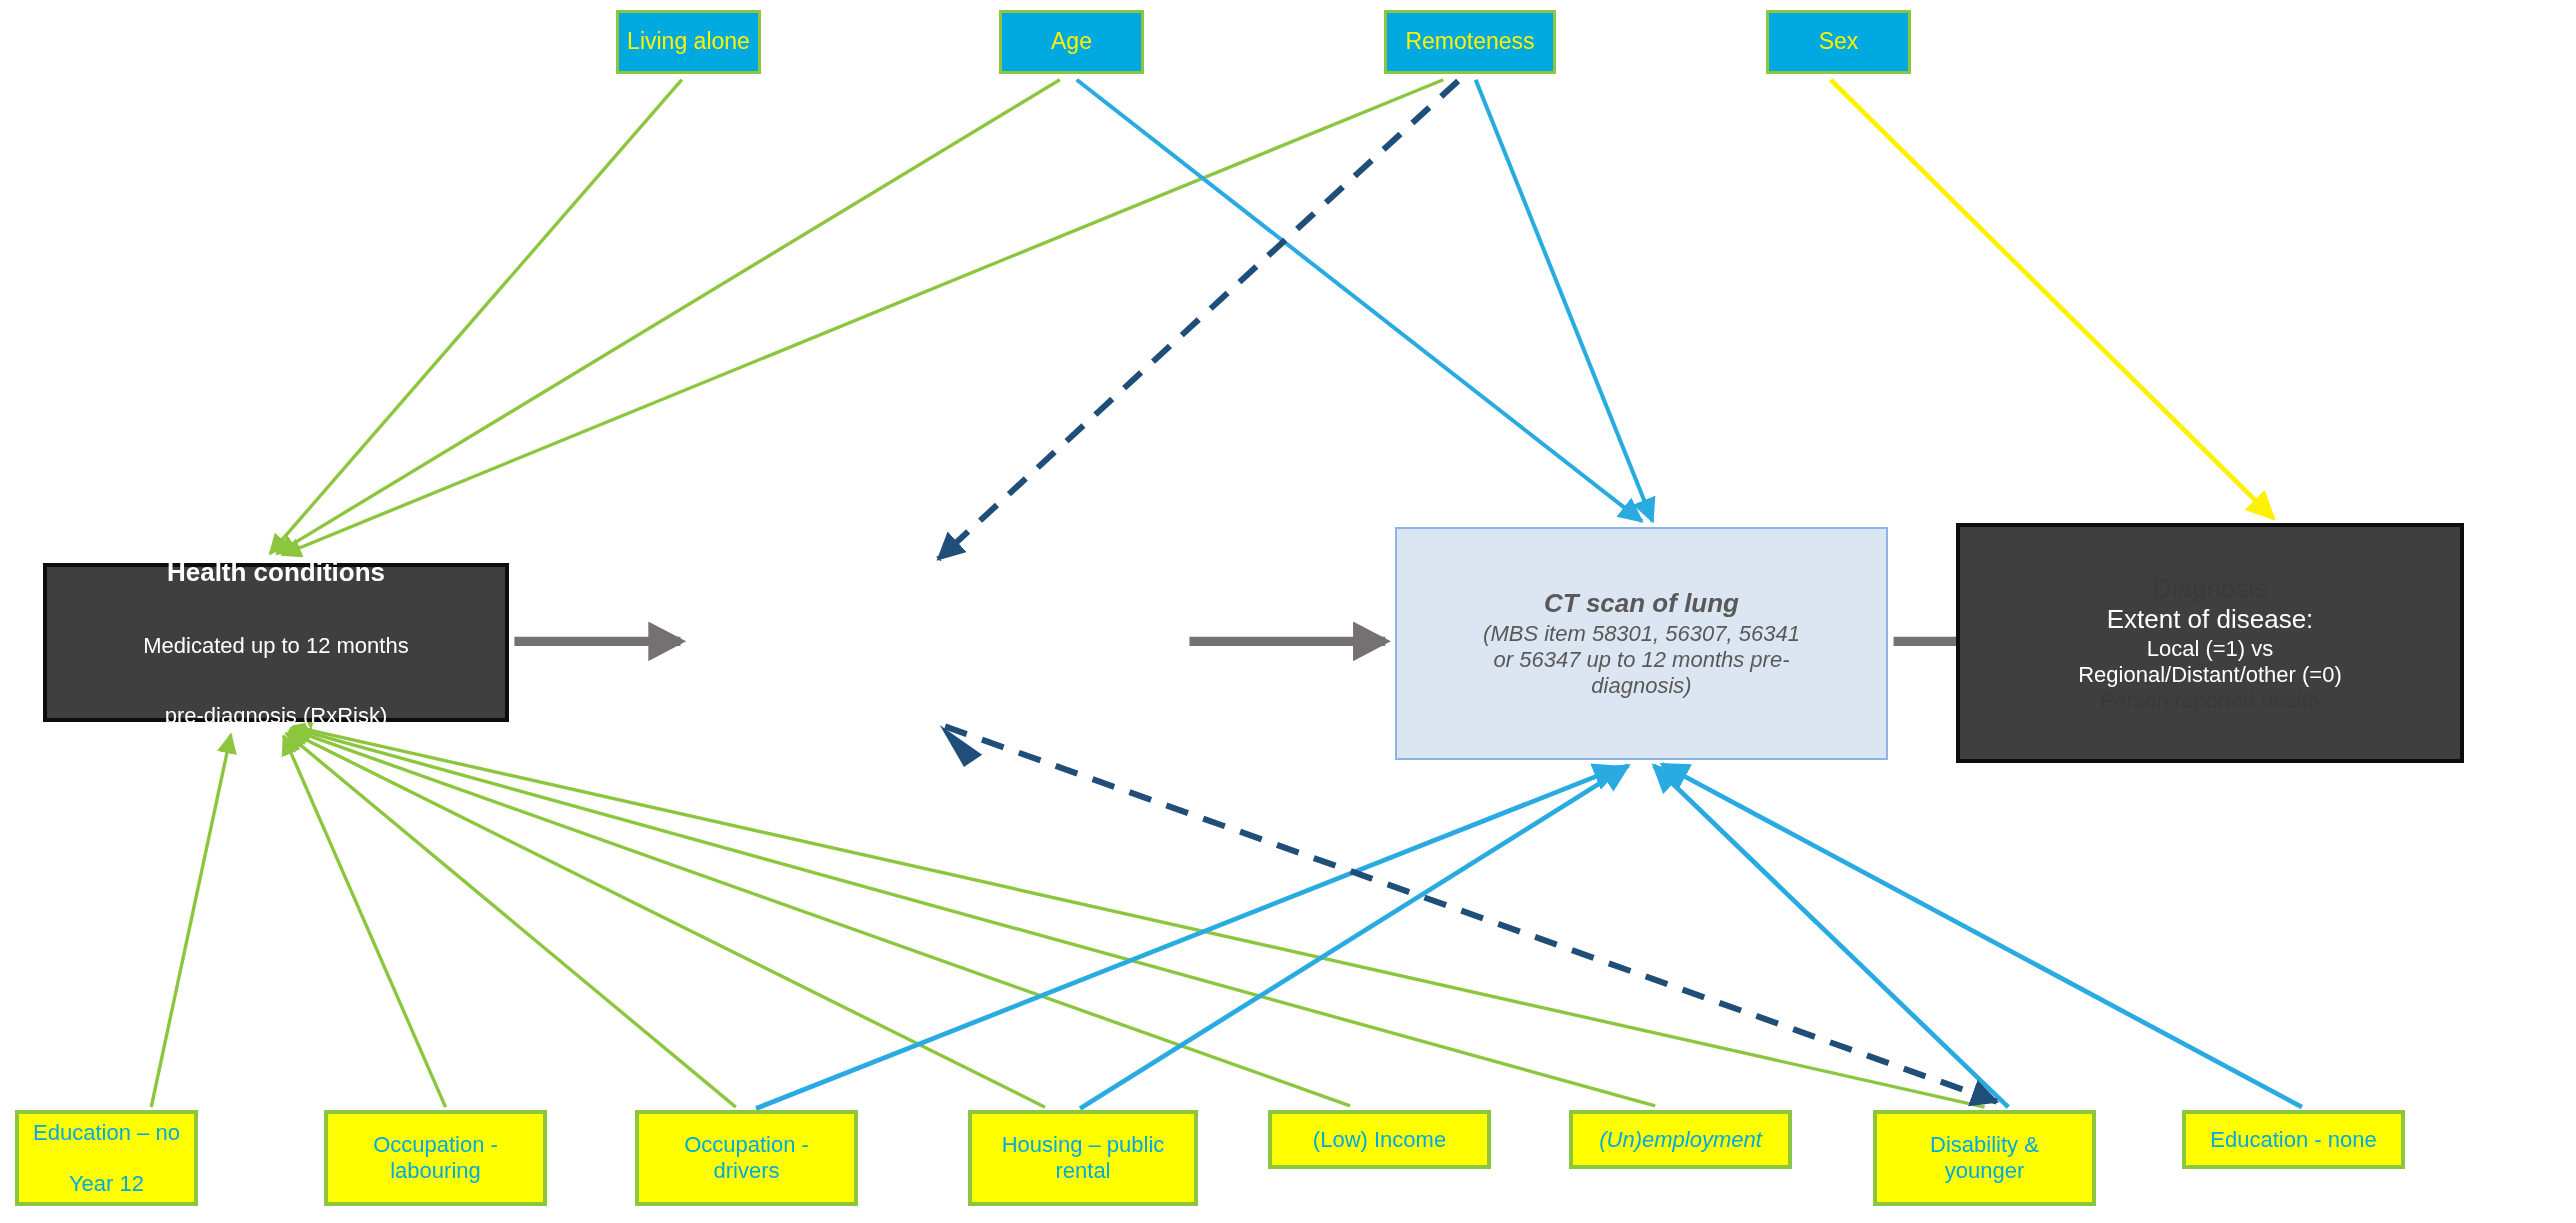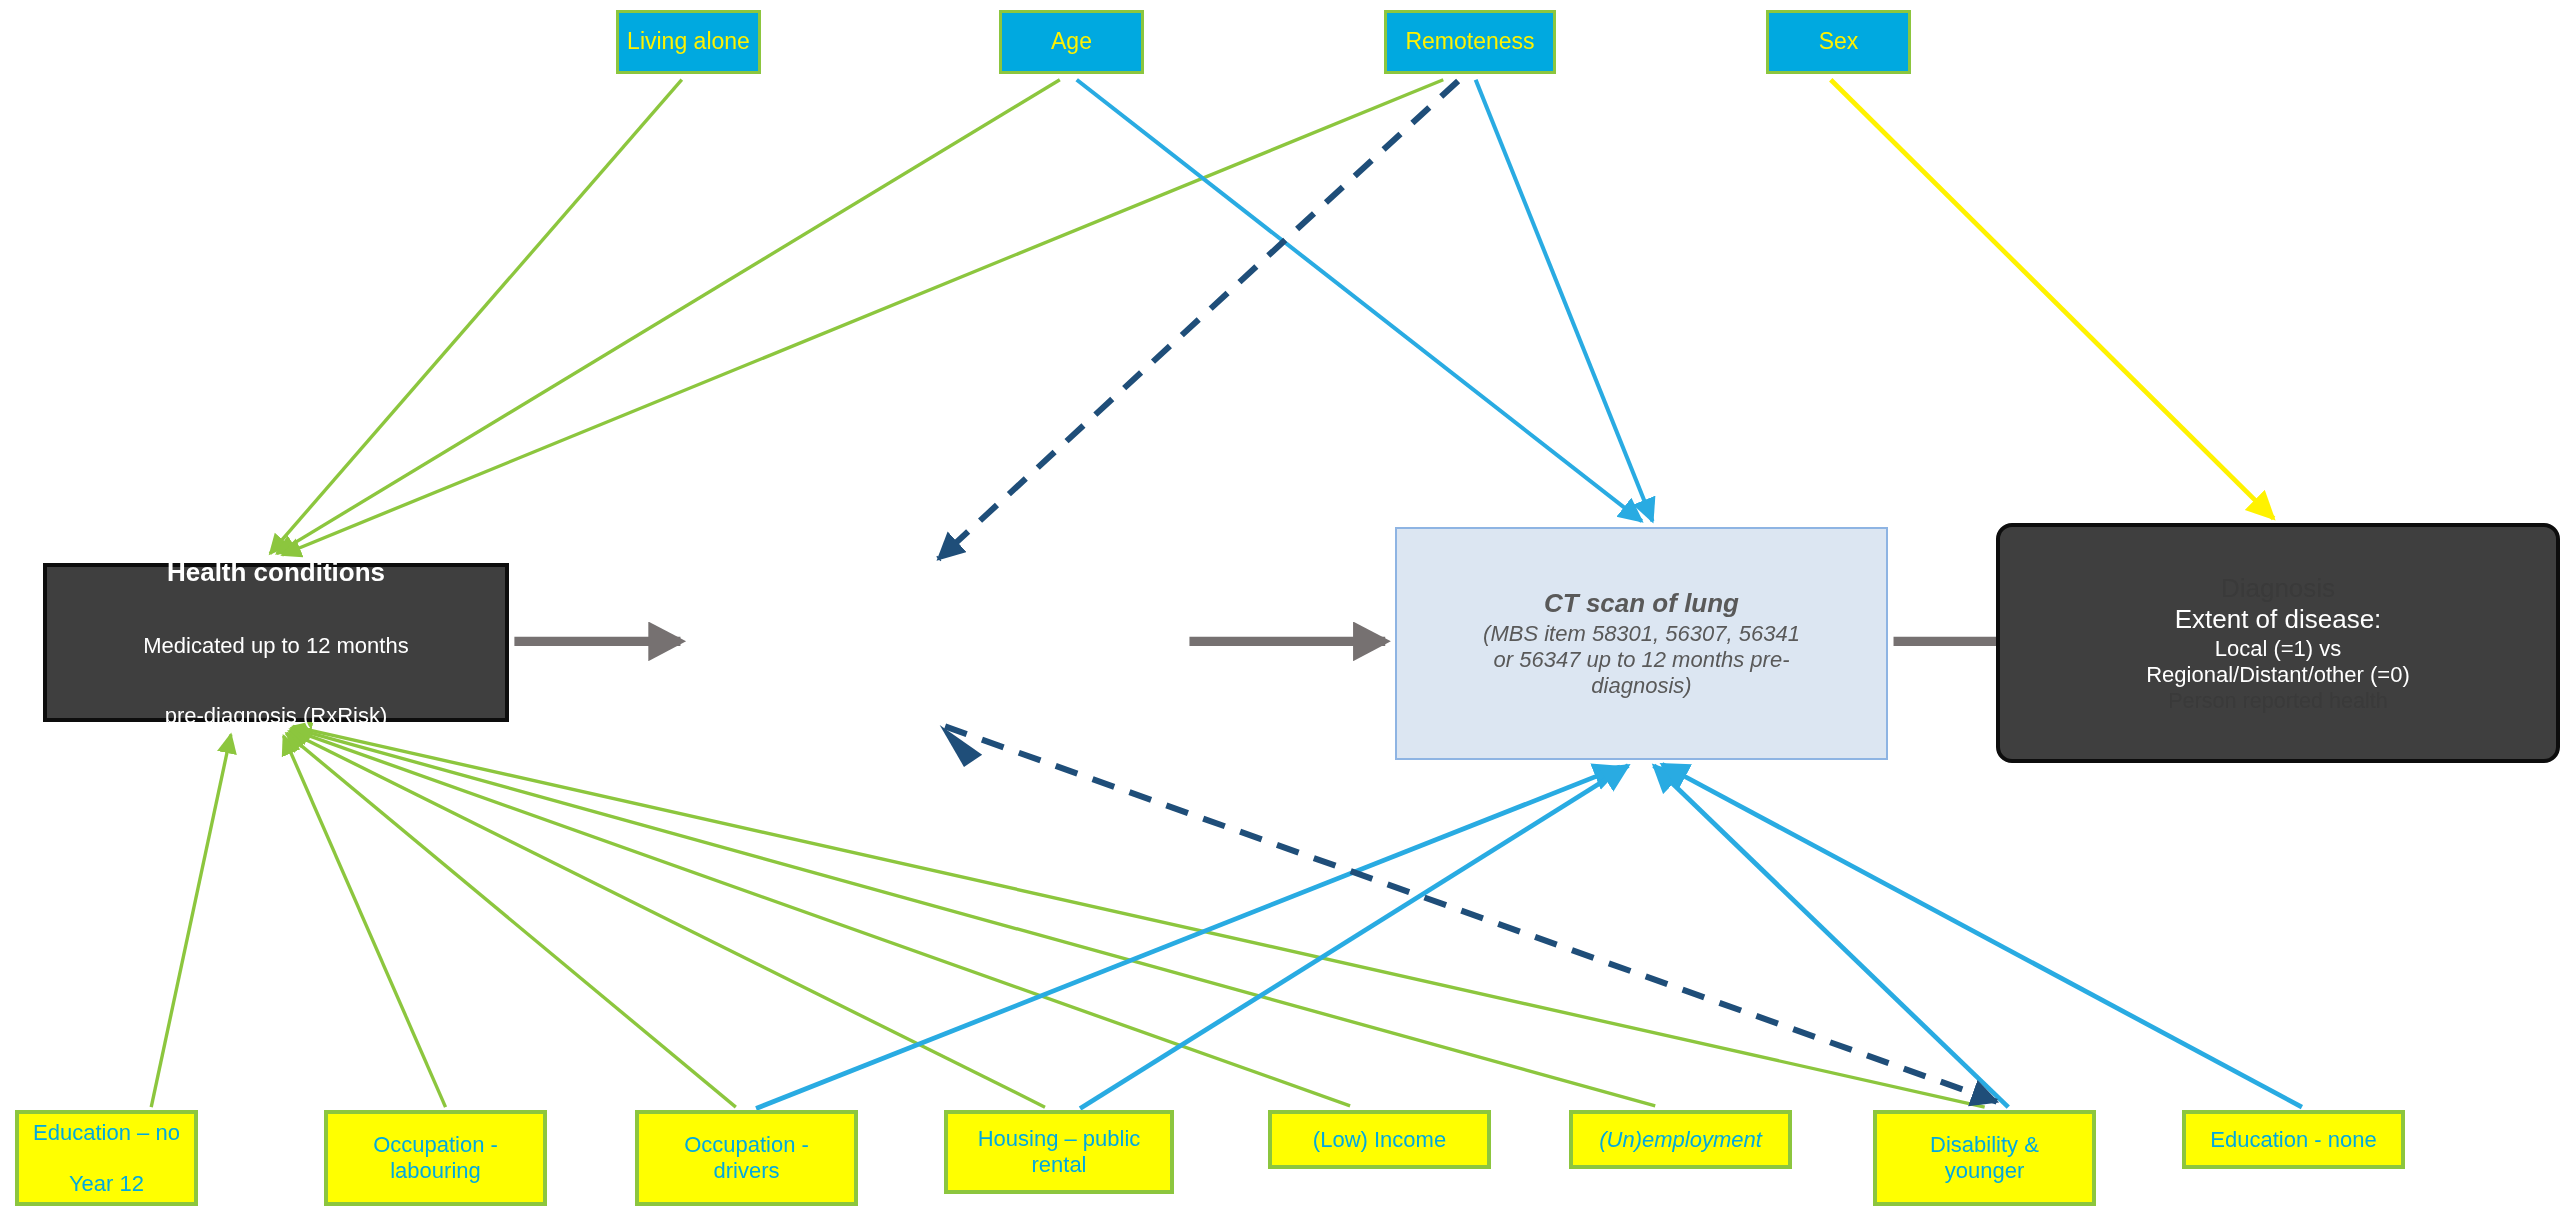--- a/index.html
+++ b/index.html
@@ -189,21 +189,21 @@
   </div>
 
 
   <div class="node lightblue" style="left:1395px;top:527px;width:493px;height:233px;font-style:italic;">
     <span class="title">CT scan of lung</span>
     <span class="sub">(MBS item 58301, 56307, 56341</span>
     <span class="sub">or 56347 up to 12 months pre-</span>
     <span class="sub">diagnosis)</span>
   </div>
 
-  <div class="node dark" style="left:1996px;top:523px;width:564px;height:240px;border-radius:16px;">
+  <div class="node dark" style="left:1956px;top:523px;width:508px;height:240px;">
     <span class="ghost">Diagnosis</span>
     <span class="title" style="font-weight:normal;">Extent of disease:</span>
     <span class="sub">Local (=1) vs</span>
     <span class="sub">Regional/Distant/other (=0)</span>
     <span class="ghost small">Person reported health</span>
   </div>
 
   <div class="node bottom" style="left:15px;top:1110px;width:183px;height:96px;gap:25px;">
     <span>Education – no</span>
     <span>Year 12</span>
@@ -212,21 +212,21 @@
   <div class="node bottom" style="left:324px;top:1110px;width:223px;height:96px;">
     <span>Occupation -</span>
     <span>labouring</span>
   </div>
 
   <div class="node bottom" style="left:635px;top:1110px;width:223px;height:96px;">
     <span>Occupation -</span>
     <span>drivers</span>
   </div>
 
-  <div class="node bottom" style="left:944px;top:1110px;width:230px;height:84px;">
+  <div class="node bottom" style="left:968px;top:1110px;width:230px;height:96px;">
     <span>Housing – public</span>
     <span>rental</span>
   </div>
 
   <div class="node bottom" style="left:1268px;top:1110px;width:223px;height:59px;">
     <span>(Low) Income</span>
   </div>
 
   <div class="node bottom" style="left:1569px;top:1110px;width:223px;height:59px;font-style:italic;">
     <span>(Un)employment</span>

